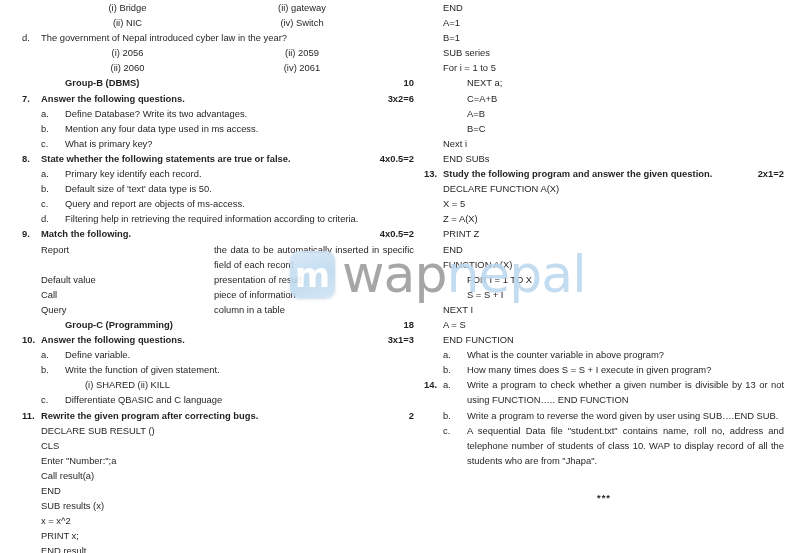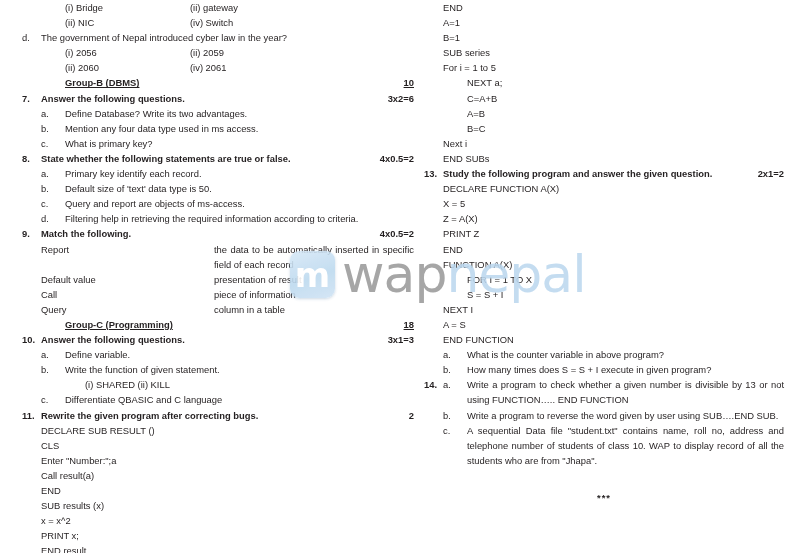--- a/index.html
+++ b/index.html
@@ -56,30 +56,29 @@
   .marks {
     flex: 0 0 auto;
     font-weight: bold;
     padding-left: 8px;
     white-space: nowrap;
   }
   .i1 { margin-left: 19px; }
   .i2 { margin-left: 43px; }
 
   
-  .optrow { display: flex; }
+  .optrow { display: flex; text-align: center; }
   .optrow .opt-a { flex: 0 0 125px; }
   .optrow .opt-b { flex: 1 1 auto; }
 
   
   .grouphead {
     display: flex;
     align-items: baseline;
     font-weight: bold;
-    text-decoration: underline;
   }
   .grouphead .gh-label { margin-left: 43px; }
   .grouphead .gh-marks { margin-left: auto; }
 
   
   .matchrow { display: flex; }
   .matchrow .mleft  { flex: 0 0 173px; margin-left: 19px; }
   .matchrow .mright { flex: 1 1 auto; text-align: justify; }
 
   

